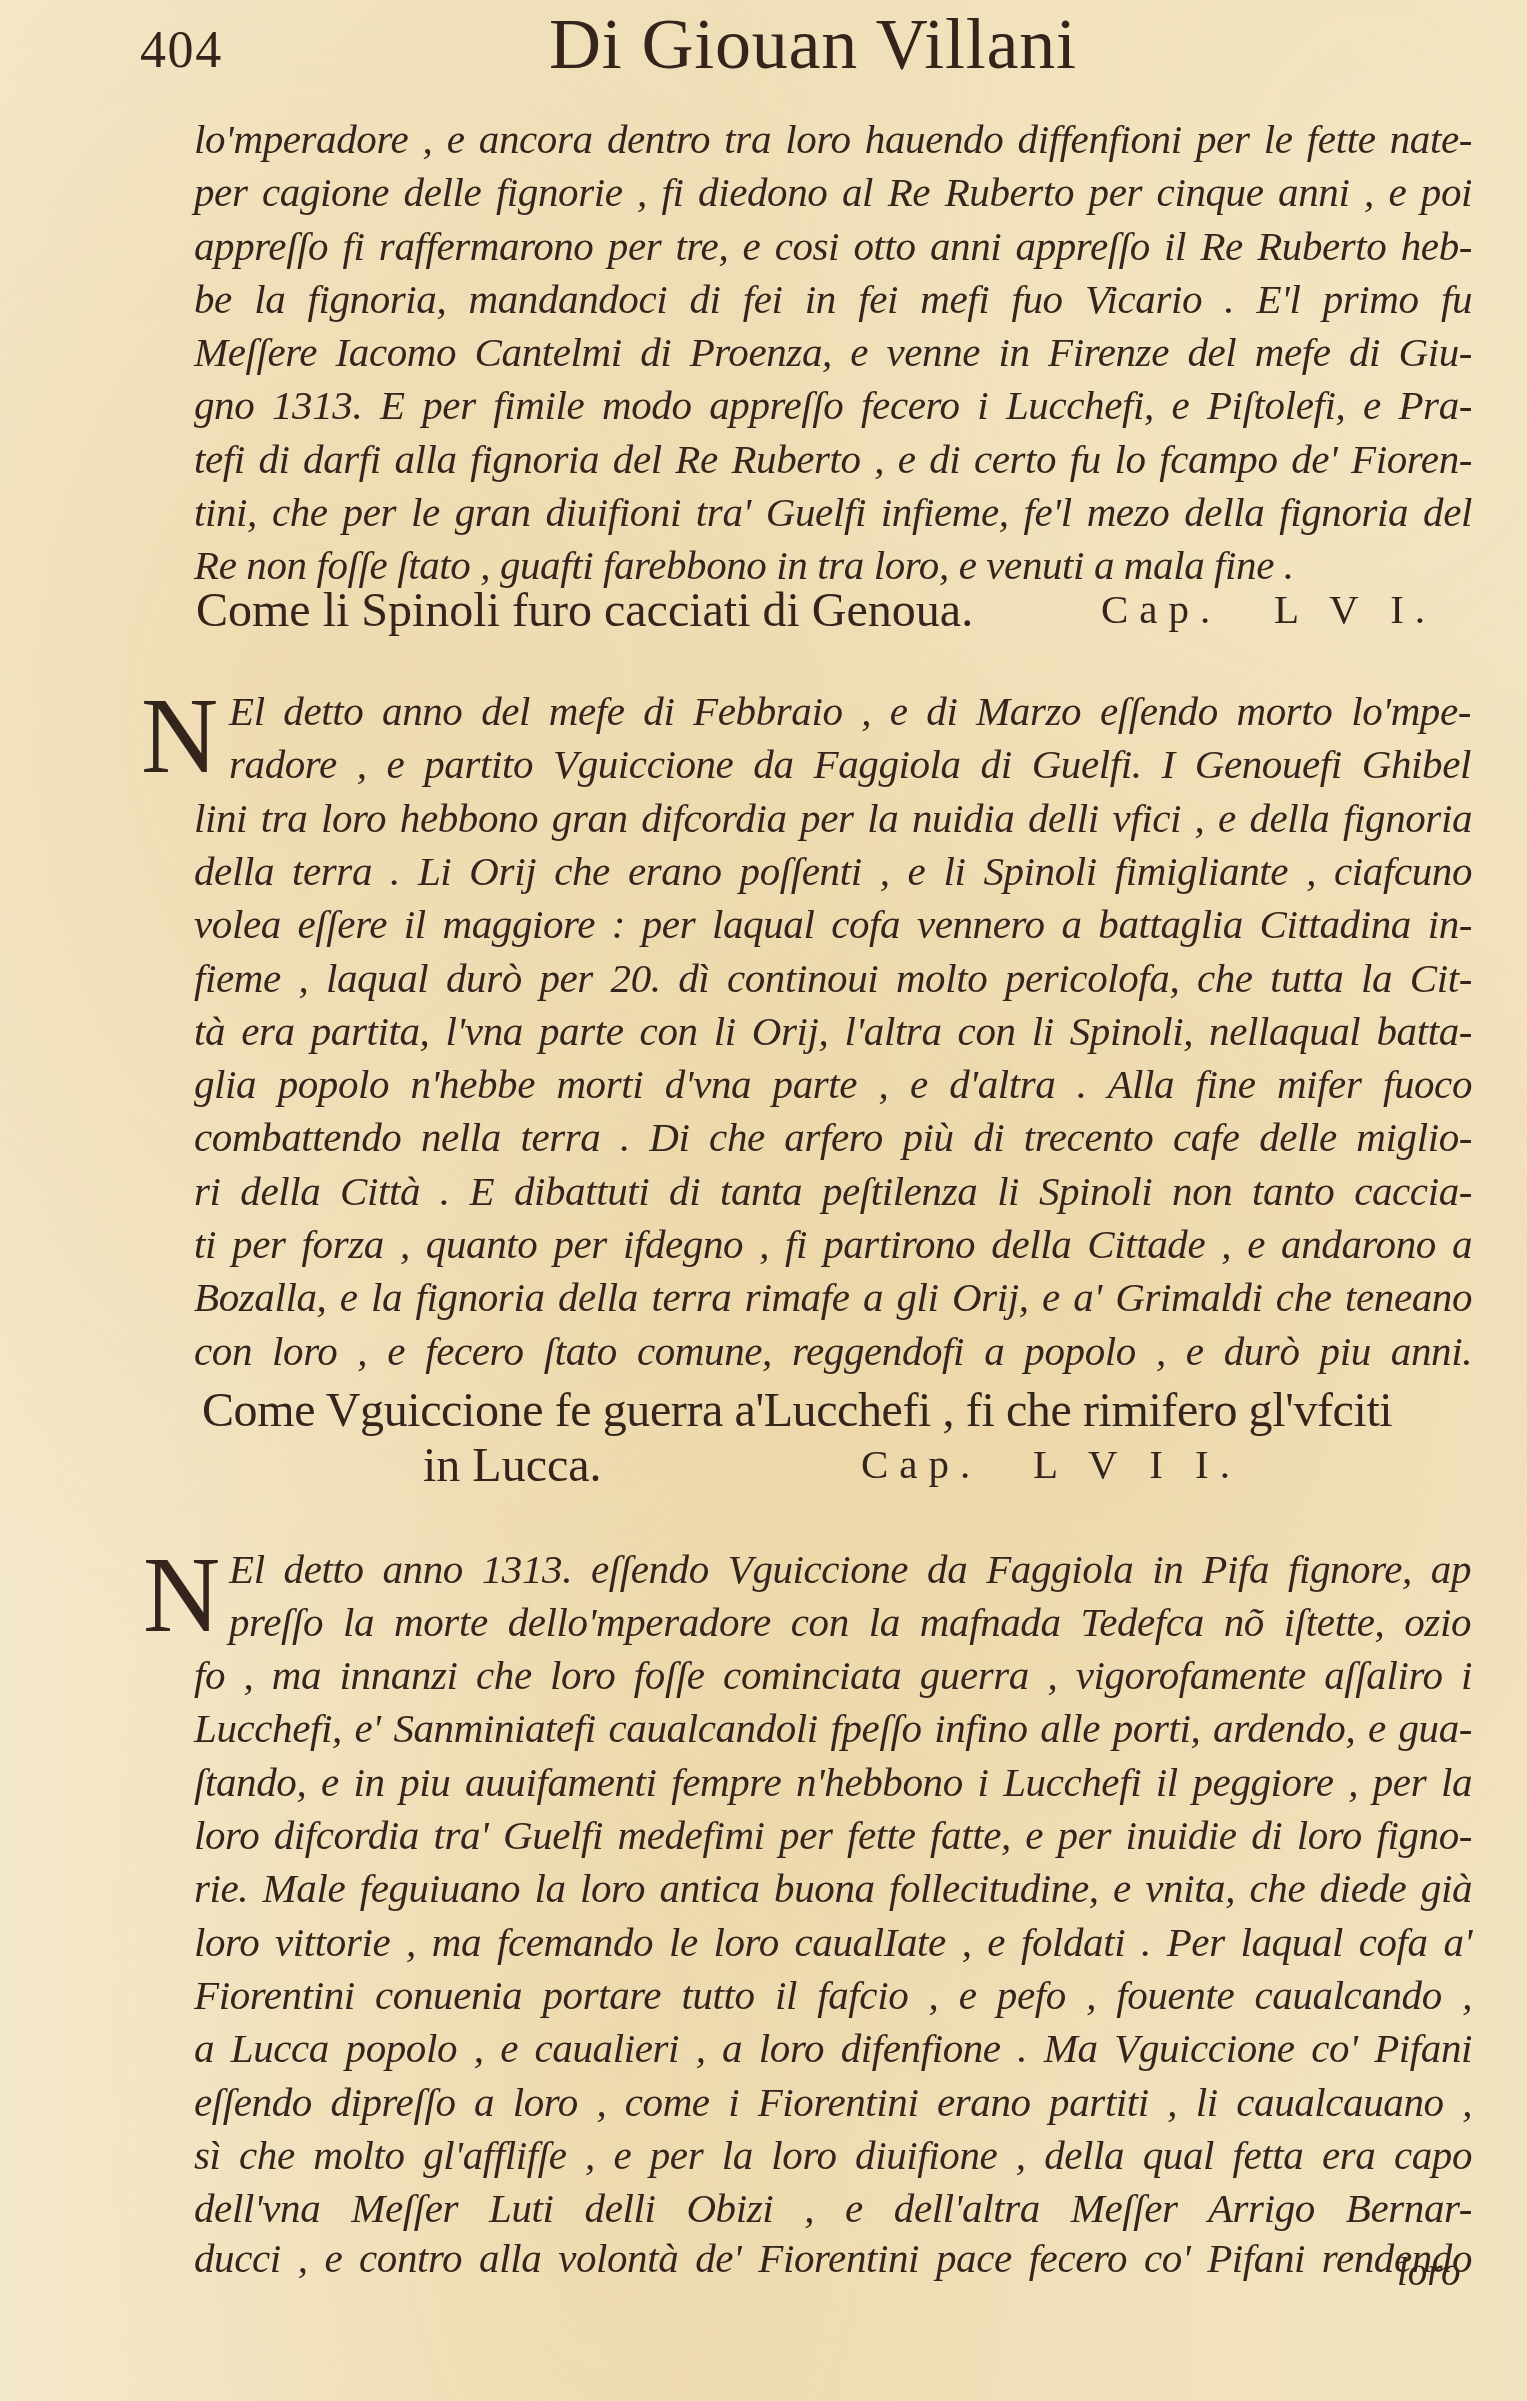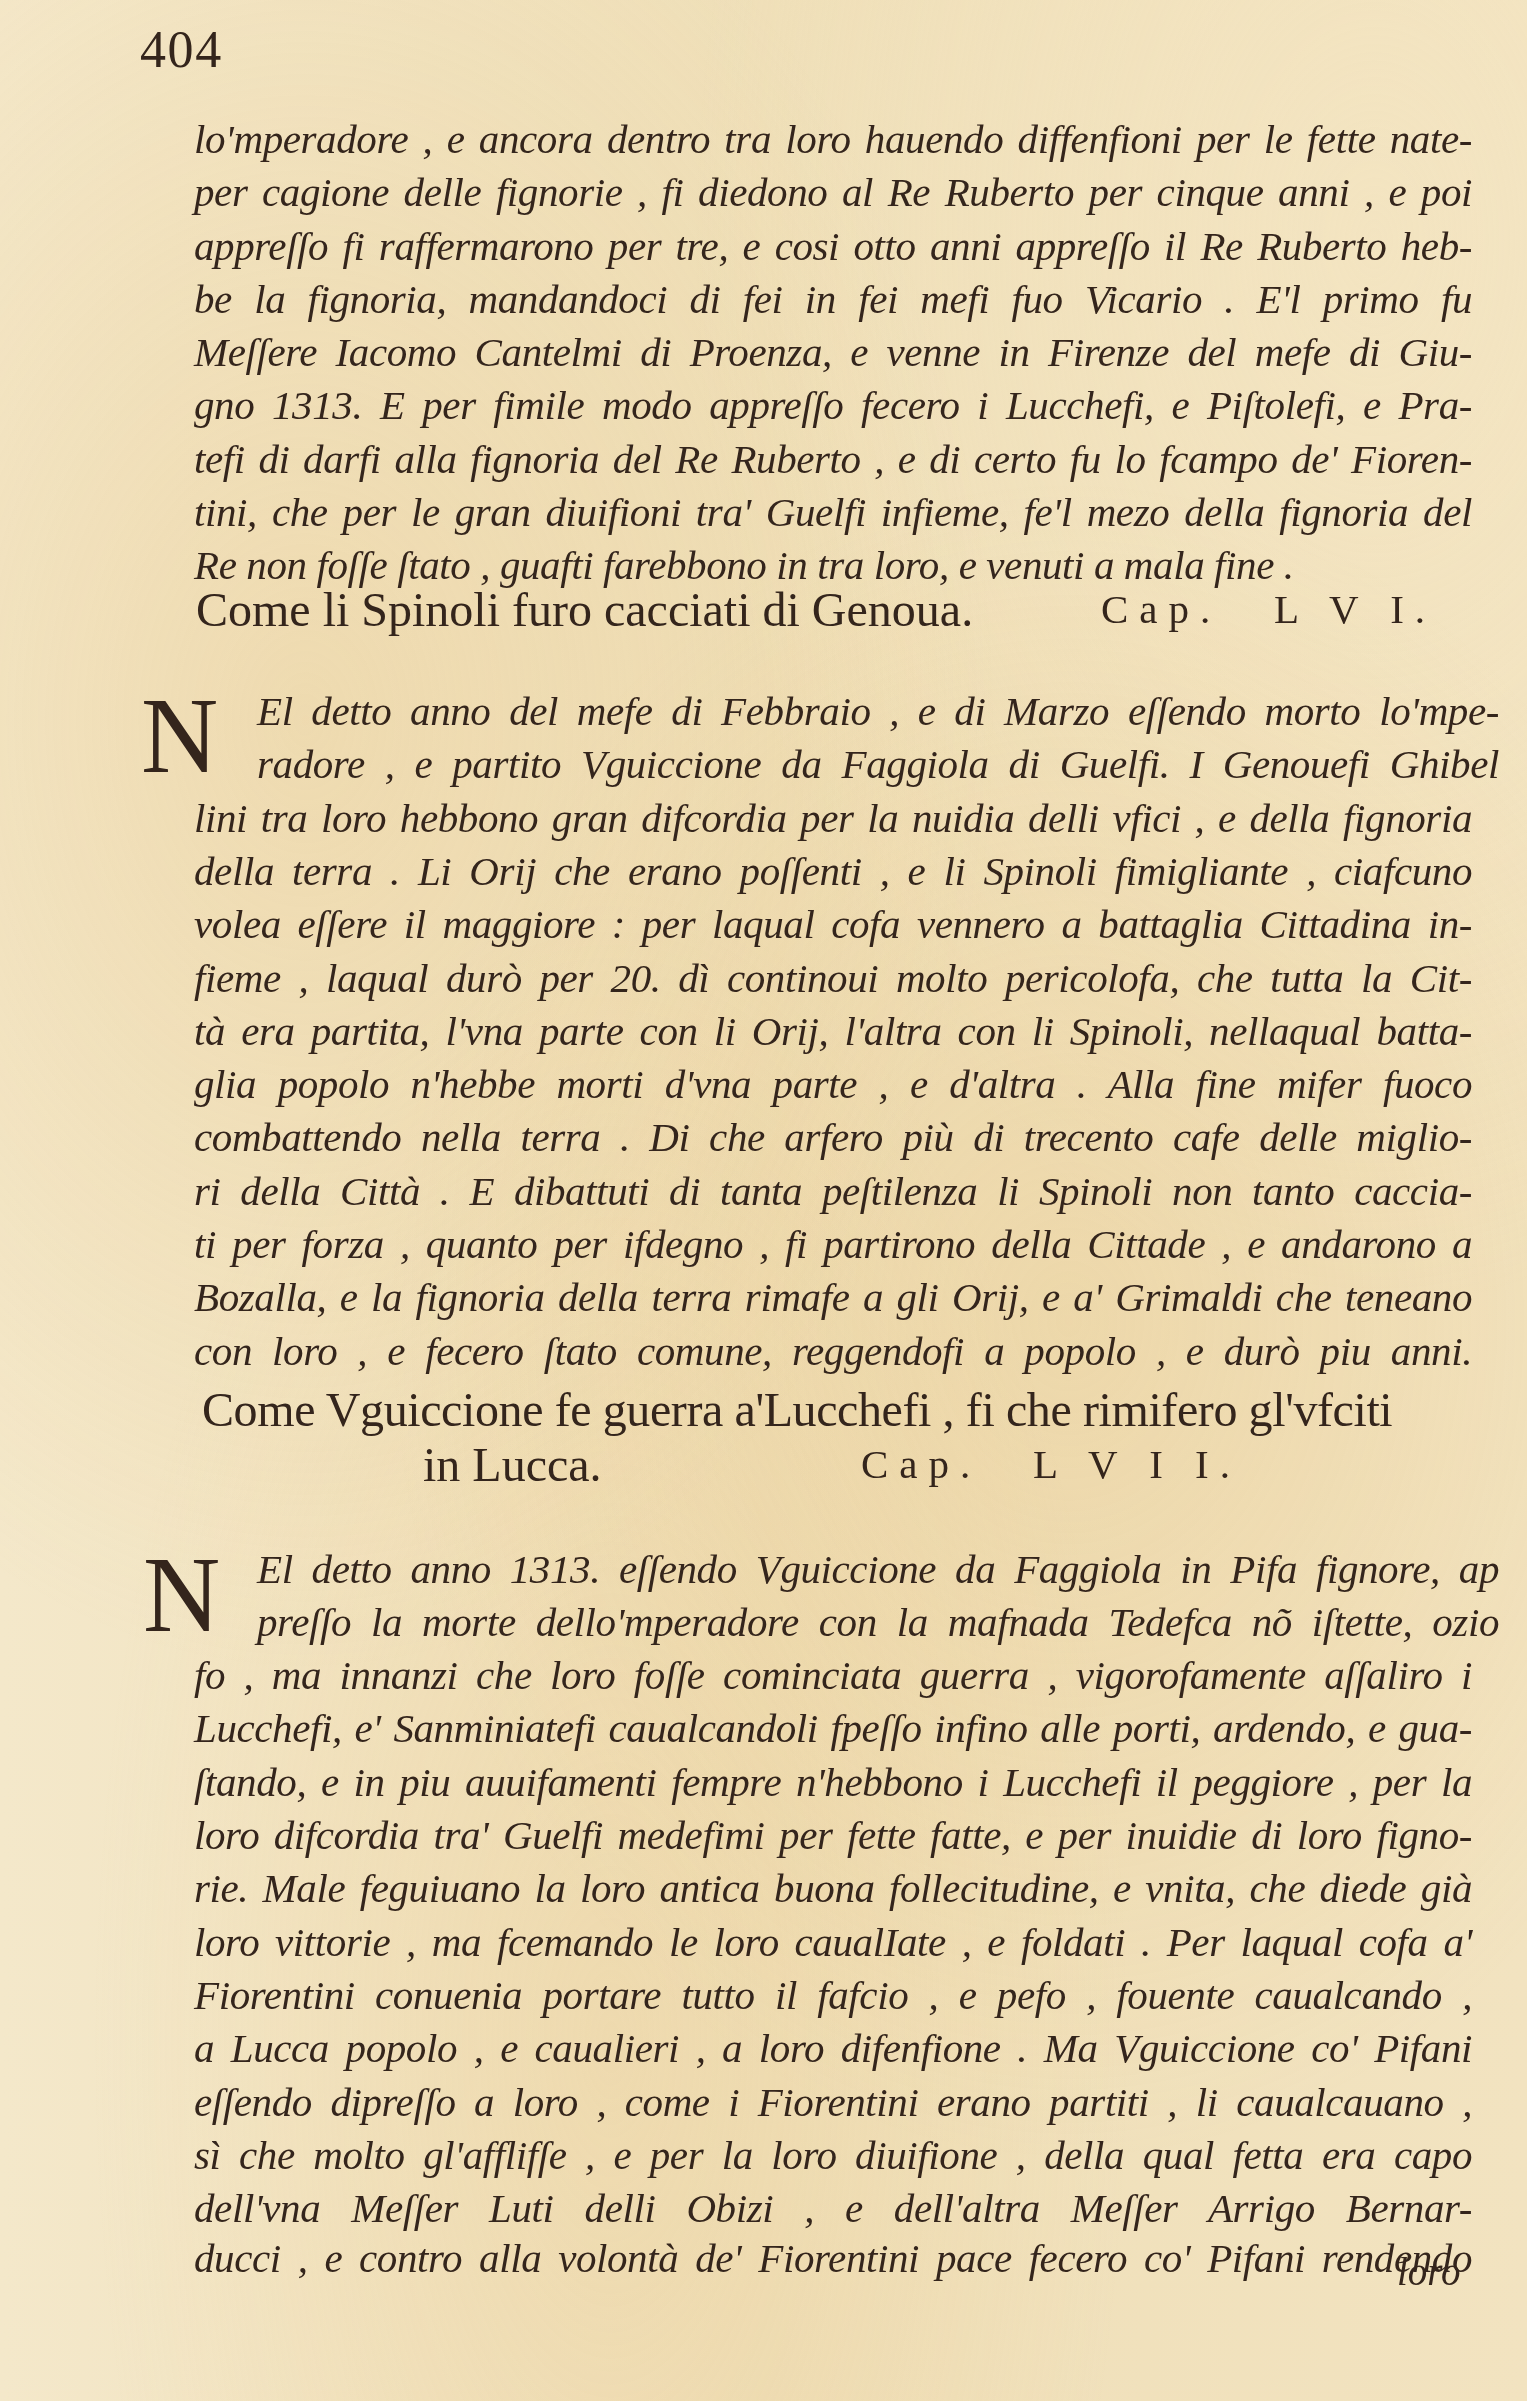--- a/index.html
+++ b/index.html
@@ -23,21 +23,21 @@
   .running-head {
     position: absolute; left: 549px; top: 7.8px;
     font-size: 72px; line-height: 1; letter-spacing: 0.8px;
   }
   .line {
     position: absolute; left: 194px; width: 1278px;
     font-style: italic; font-size: 41px; line-height: 47px;
     white-space: nowrap; letter-spacing: -0.4px;
     transform-origin: left top;
   }
-  .line.indent { left: 229px; width: 1242px; margin-left: 28px; }
+  .line.indent { left: 229px; width: 1242px; }
   .chapter-title {
     position: absolute; white-space: nowrap;
     font-size: 48px; line-height: 47px; font-style: normal;
   }
   .cap-label {
     position: absolute; white-space: nowrap;
     font-size: 41px; line-height: 47px; letter-spacing: 11px;
   }
   .dropcap {
     position: absolute; font-size: 107px; line-height: 1; font-style: normal;
@@ -47,20 +47,21 @@
     font-style: italic; font-size: 39px;
   }
   .justify { text-align: justify; text-align-last: justify; white-space: normal; }
 </style>
 </head>
 <body>
 
 <div class="page">
 
   <div class="folio">404</div>
+  <div class="running-head">Di Giouan Villani</div>
 
   <div>
     <div class="line justify" style="top:116px">lo'mperadore , e ancora dentro tra loro hauendo diffenfioni per le fette nate-</div>
     <div class="line justify" style="top:169px">per cagione delle fignorie , fi diedono al Re Ruberto per cinque anni , e poi</div>
     <div class="line justify" style="top:223px">appreſſo fi raffermarono per tre, e cosi otto anni appreſſo il Re Ruberto heb-</div>
     <div class="line justify" style="top:276px">be la fignoria, mandandoci di fei in fei mefi fuo Vicario . E'l primo fu</div>
     <div class="line justify" style="top:329px">Meſſere Iacomo Cantelmi di Proenza, e venne in Firenze del mefe di Giu-</div>
     <div class="line justify" style="top:382px">gno 1313. E per fimile modo appreſſo fecero i Lucchefi, e Piſtolefi, e Pra-</div>
     <div class="line justify" style="top:436px">tefi di darfi alla fignoria del Re Ruberto , e di certo fu lo fcampo de' Fioren-</div>
     <div class="line justify" style="top:489px">tini, che per le gran diuifioni tra' Guelfi infieme, fe'l mezo della fignoria del</div>

